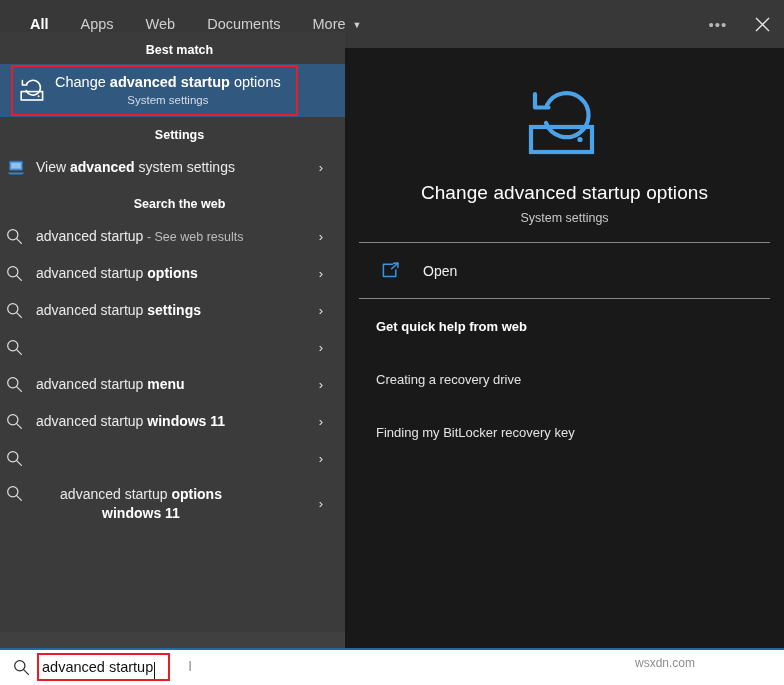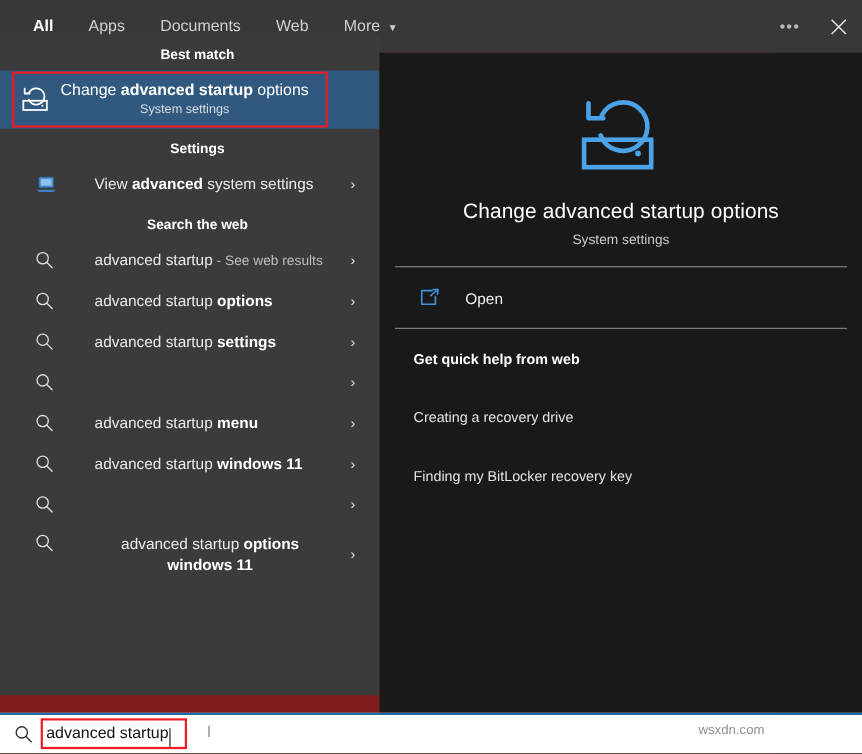--- a/index.html
+++ b/index.html
@@ -6,21 +6,21 @@
   * { box-sizing: border-box; margin: 0; padding: 0; }
   html, body {
     width: 784px; height: 685px;
     background: #1b1b1b;
     font-family: "Liberation Sans", sans-serif;
     overflow: hidden;
   }
   #app {
     position: relative;
     width: 706px; height: 685px;
-    background: #7f1d1d;
+    background: #404040;
   }
 
   
   .tabbar {
     position: absolute; left: 0; top: 0;
     width: 784px; height: 48px;
     background: #383838;
     display: flex; align-items: center;
   }
   .tabbar .tabs {
@@ -99,22 +99,21 @@
   .bm-text { display: flex; flex-direction: column; justify-content: center; }
   .bm-title { color: #ffffff; font-size: 14.5px; line-height: 18px; }
   .bm-title b { font-weight: bold; }
   .bm-sub { color: #d5dce4; font-size: 11.5px; line-height: 16px; margin-top: 1px; }
 
   
   .row {
     position: relative;
     height: 37px;
     display: flex; align-items: center;
-    padding-left: 32px;
-    gap: 24px;
+    padding-left: 6px;
   }
   .row.tall { height: 52px; align-items: flex-start; padding-top: 8px; }
   .row .ico {
     width: 30px; min-width: 30px;
     display: flex; align-items: center; justify-content: flex-start;
   }
   .row .label {
     color: #eaeaea; font-size: 14px; line-height: 19px;
     padding-right: 40px;
   }
@@ -223,24 +222,24 @@
   <div class="tabbar">
     <div class="tabs">
       <div class="tab active">
         <span>All</span>
         <span class="underline"></span>
       </div>
       <div class="tab">
         <span>Apps</span>
       </div>
       <div class="tab">
+        <span>Web</span>
+      </div>
+      <div class="tab">
         <span>Documents</span>
-      </div>
-      <div class="tab">
-        <span>Web</span>
       </div>
       <div class="tab">
         <span>More</span>
         <span class="caret">▼</span>
       </div>
     </div>
 
     <div class="winbtns">
       <div class="winbtn dots">•••</div>
       <div class="winbtn close">

